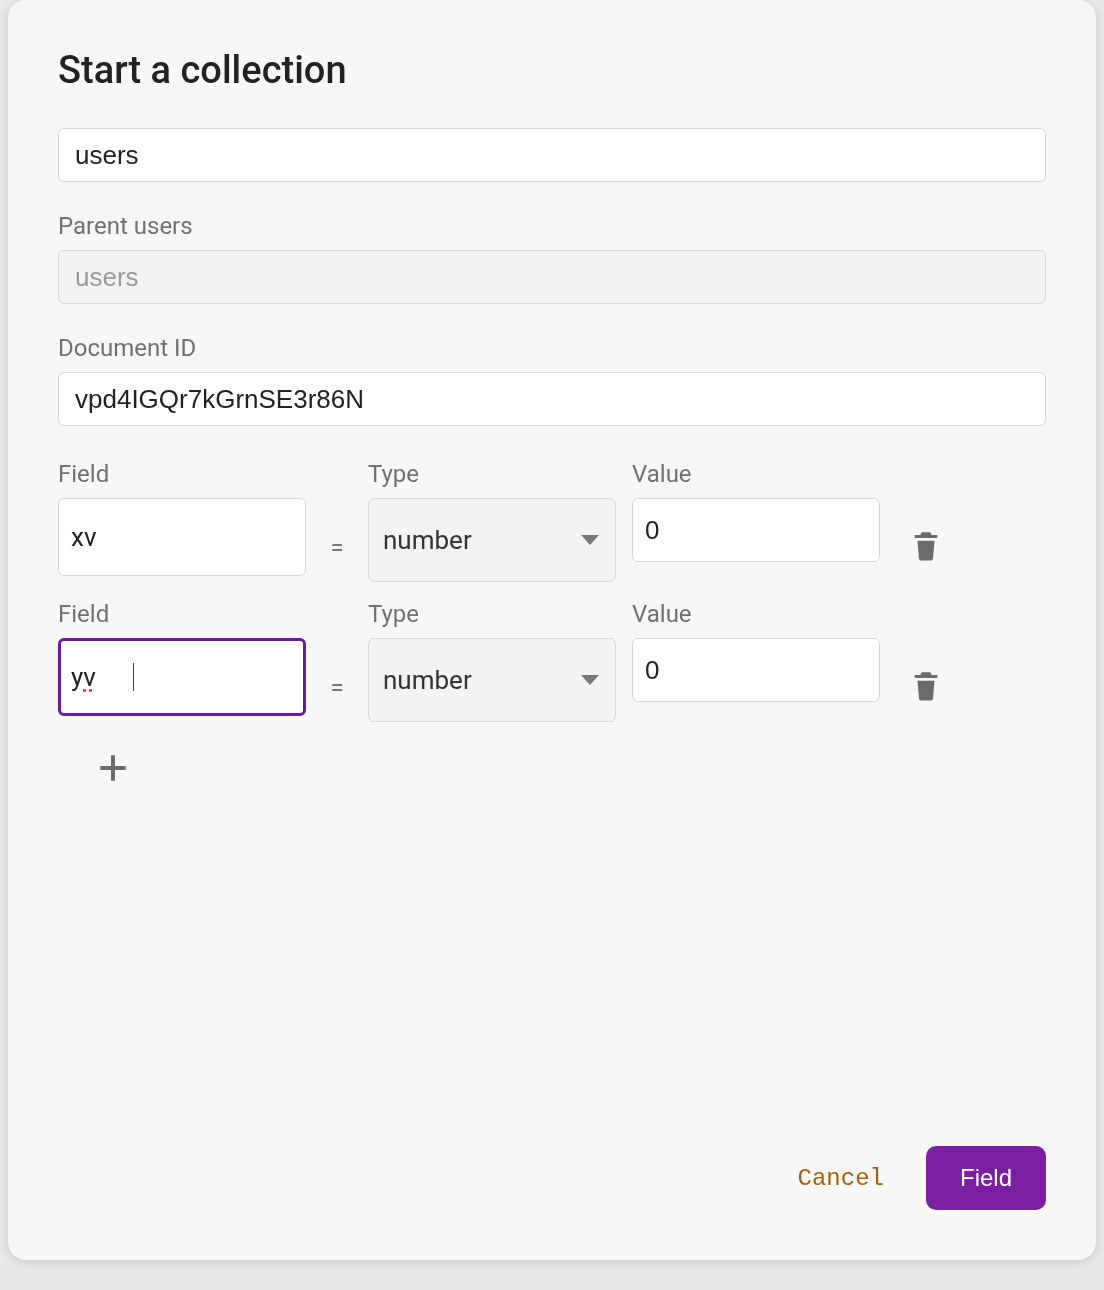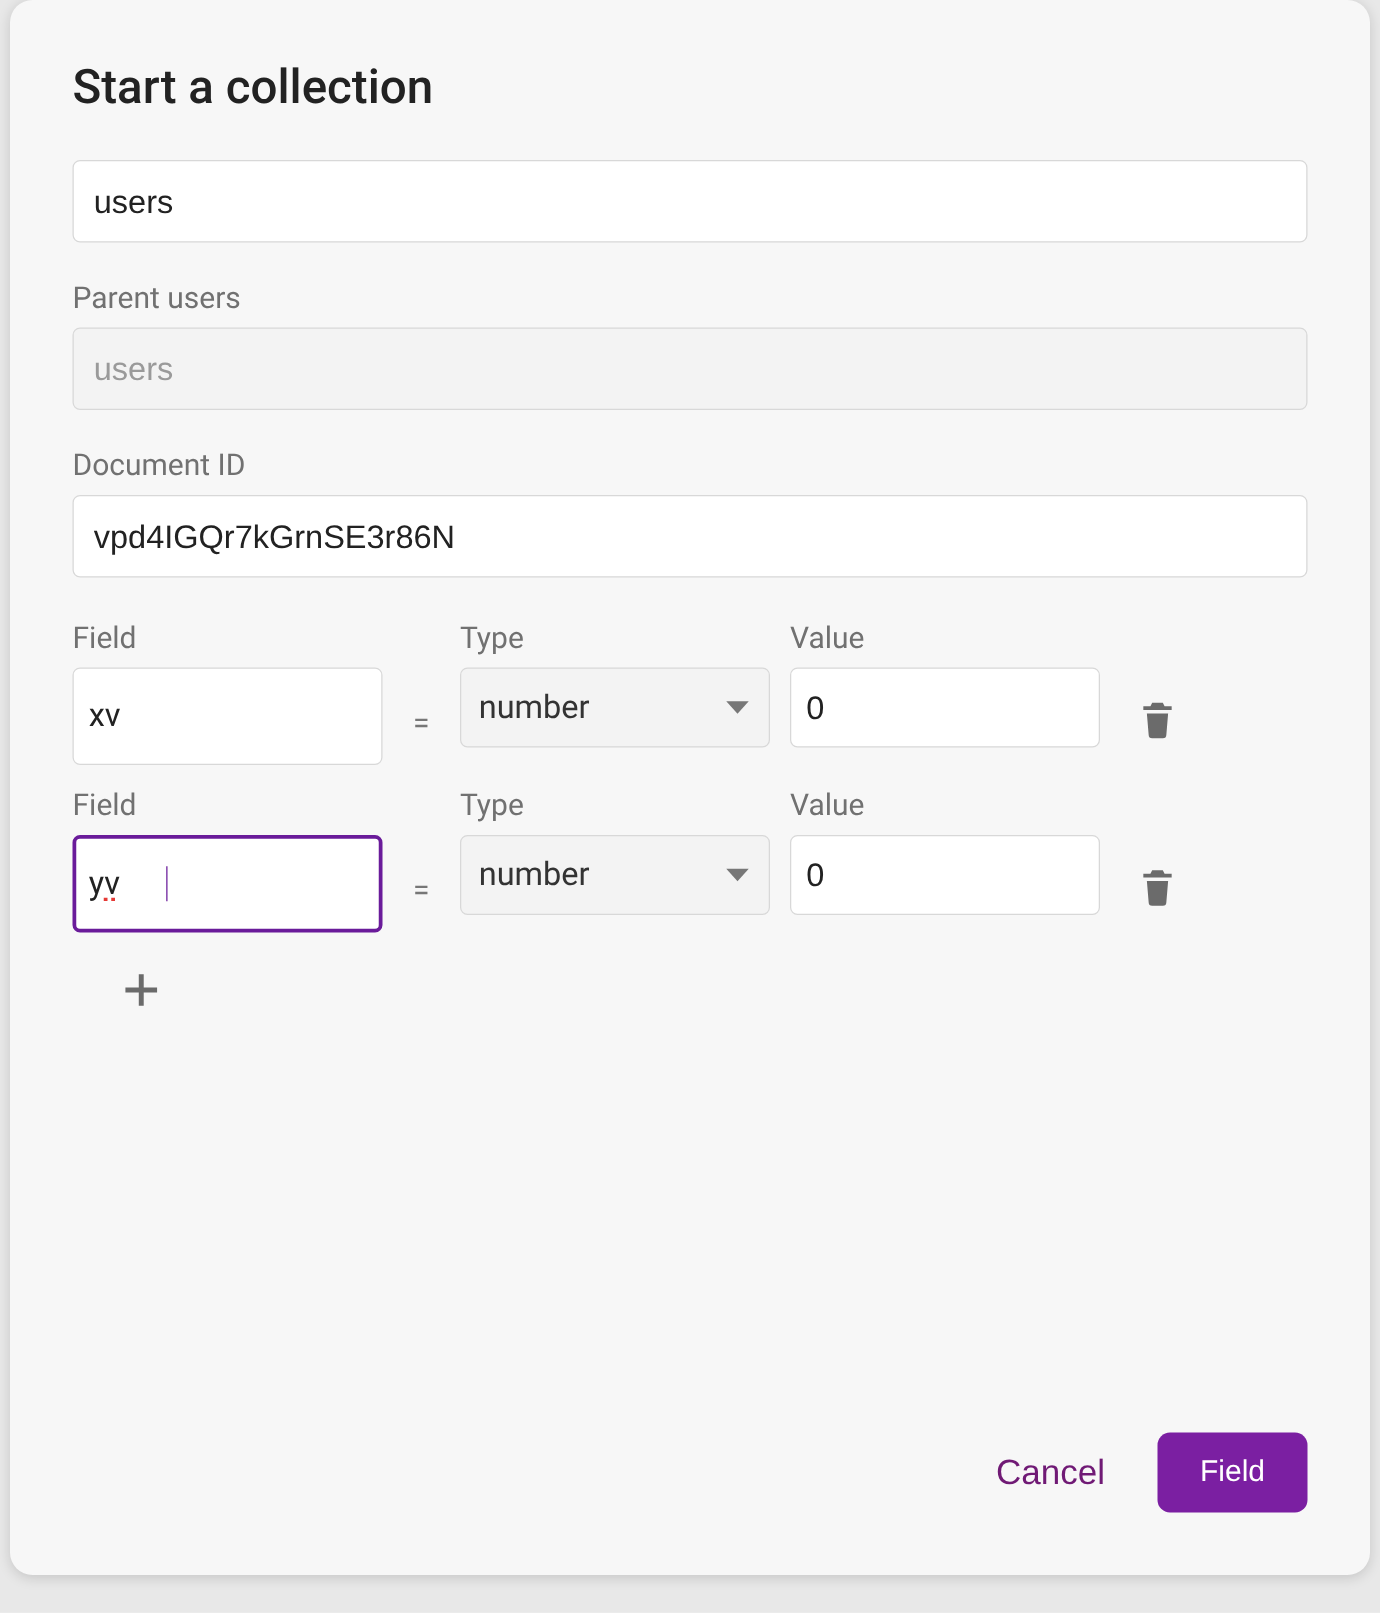--- a/index.html
+++ b/index.html
@@ -25,21 +25,21 @@
     color: #222;
     margin: 8px 0 36px 0;
   }
   .label {
     font-size: 24px;
     color: #717171;
     margin-bottom: 10px;
   }
   .text-input {
     width: 100%;
-    height: 66px;
+    height: 54px;
     font-size: 26px;
     padding: 0 16px;
     border: 1px solid #d8d8d8;
     border-radius: 6px;
     background: #fff;
     outline: none;
     color: #222;
   }
   .text-input.disabled {
     background: #f3f3f3;
@@ -68,21 +68,21 @@
     padding: 0 12px;
     border: 1px solid #d8d8d8;
     border-radius: 6px;
     background: #fff;
     outline: none;
     color: #222;
     width: 100%;
   }
   .select-wrap {
     position: relative;
-    height: 64px;
+    height: 84px;
     border: 1px solid #d8d8d8;
     border-radius: 6px;
     background: #f3f3f3;
     display: flex;
     align-items: center;
     padding: 0 14px;
     font-size: 26px;
     color: #333;
     cursor: pointer;
   }
@@ -126,24 +126,25 @@
     margin-top: auto;
     display: flex;
     justify-content: flex-end;
     align-items: center;
     gap: 36px;
     padding: 10px 0 20px 0;
   }
   .btn-flat {
     background: none;
     border: none;
-    font-size: 28px;
-    color: #701a75;
+    font-size: 24px;
+    color: #a16207;
     cursor: pointer;
     padding: 14px 6px;
+    font-family: Liberation Mono, monospace;
   }
   .btn-primary {
     background: #7b1fa2;
     color: #fff;
     border: none;
     font-size: 24px;
     font-weight: 500;
     padding: 18px 34px;
     border-radius: 10px;
     cursor: pointer;

